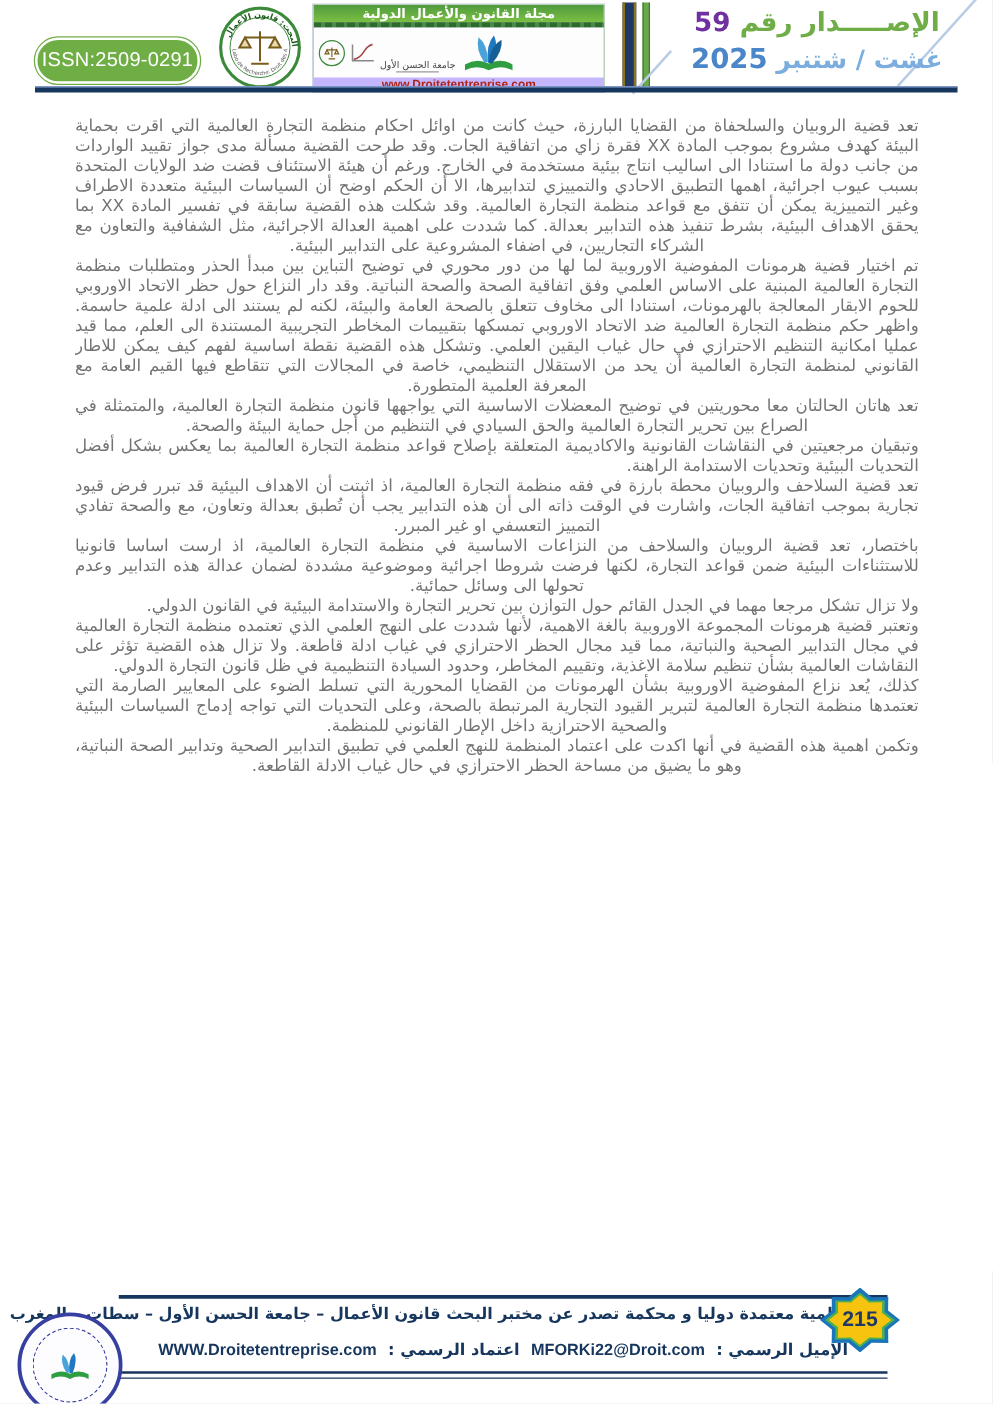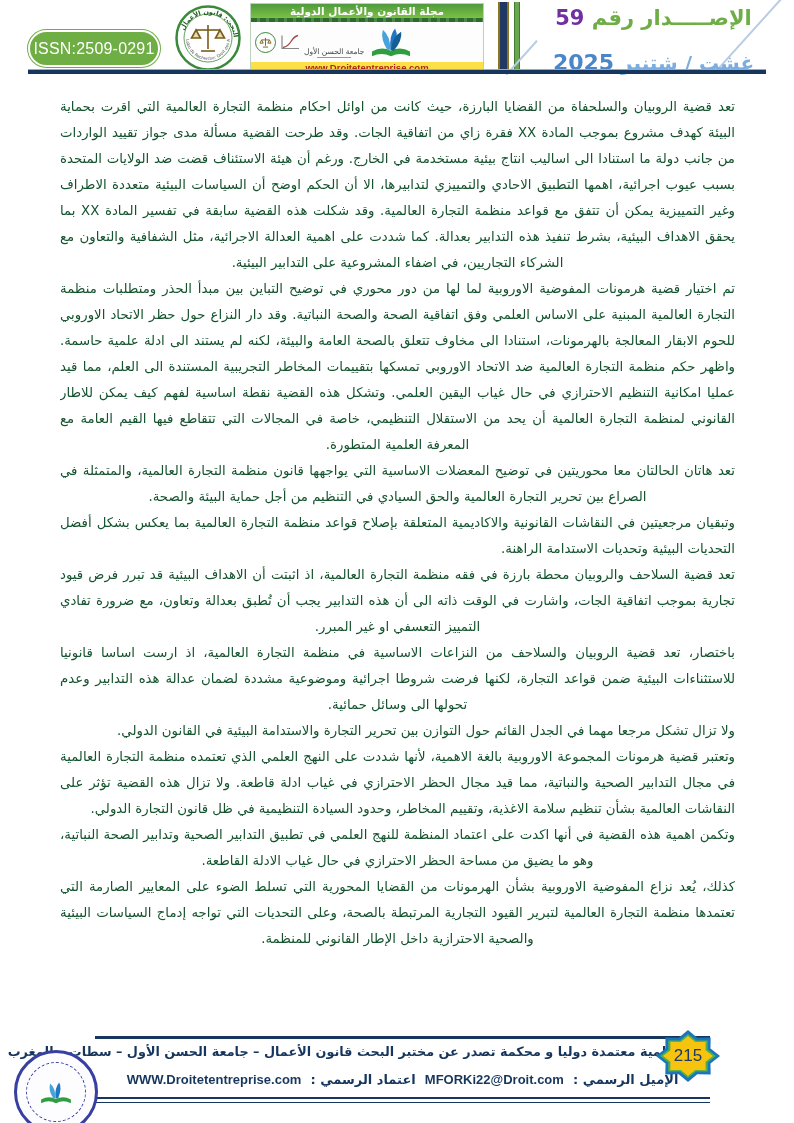--- a/index.html
+++ b/index.html
@@ -7,50 +7,50 @@
         font-family:"DejaVu Sans",sans-serif;}
 
   
   .header{position:absolute;top:0;left:0;right:0;height:80px;}
   .issn-pill{position:absolute;left:28px;top:30px;width:128px;height:33px;background:#6fae44;
              border:2px solid #ffffff;box-shadow:0 0 0 1px #6fae44;border-radius:19px;
              display:flex;align-items:center;justify-content:center;color:#ffffff;font-weight:normal;
              font-size:16px;font-family:"Liberation Sans",sans-serif;letter-spacing:0.2px;}
   .lab-logo{position:absolute;left:175px;top:5px;width:66px;height:66px;}
   .banner{position:absolute;left:250px;top:3px;width:232px;height:69px;border:1px solid #bcd2bc;
-          display:flex;flex-direction:column;overflow:hidden;background:#fde047;}
+          display:flex;flex-direction:column;overflow:hidden;background:#c4b5fd;}
   .banner-top{height:19px;background:linear-gradient(180deg,#4f9a3e,#7cc044);display:flex;align-items:center;
               justify-content:center;color:#fff;font-weight:bold;font-size:10.5px;direction:rtl;white-space:nowrap;}
   .banner-strip{height:6px;background:#2d6a2d;
                 background-image:repeating-linear-gradient(90deg,#2d6a2d 0 6px,#4c8a4c 6px 9px);}
   .banner-mid{flex:1;display:flex;align-items:center;gap:4px;padding:1px 4px;background:#fdfdfd;}
   .mini-circle{width:19px;height:19px;border-radius:50%;border:1.5px solid #3a8a3a;display:flex;
                align-items:center;justify-content:center;flex:none;}
   .univ{display:flex;flex-direction:column;align-items:center;line-height:1.1;direction:rtl;}
   .univ-ar{font-size:7.5px;color:#444;white-space:nowrap;margin-top:22px;}
   .univ-rule{width:34px;height:1px;background:#999;margin-top:1px;}
   .banner-url{height:13px;display:flex;align-items:center;justify-content:center;
               color:#b02418;font-weight:bold;font-size:9.5px;font-family:"Liberation Sans",sans-serif;
               text-decoration:underline;white-space:nowrap;}
   .bars{position:absolute;left:498px;top:2px;height:71px;display:flex;gap:5px;}
   .bar-navy{width:7px;height:100%;background:#1f3864;border-left:2px solid #8c7320;border-right:2px solid #8c7320;}
   .bar-green{width:4px;height:100%;background:#6aa84f;border-left:1px solid #437a2e;border-right:1px solid #437a2e;}
   .issue-block{position:absolute;left:522px;right:9px;top:5px;text-align:center;direction:rtl;line-height:1.25;}
   .issue-line1{font-size:21px;font-weight:bold;color:#6fad47;white-space:nowrap;}
   .issue-num{color:#7030a0;font-size:21px;}
-  .issue-line2{font-size:20px;font-weight:bold;color:#7badde;white-space:nowrap;margin-top:18px;}
+  .issue-line2{font-size:20px;font-weight:bold;color:#7badde;white-space:nowrap;margin-top:3px;}
   .issue-year{color:#4a86c8;font-size:22px;}
   .slash{position:absolute;background:#b8cce4;height:1.5px;transform-origin:left center;}
   .slash1{width:100px;left:718px;top:68px;transform:rotate(-48deg);}
   .slash2{width:46px;left:506px;top:74px;transform:rotate(-48deg);}
   .header-rule{position:absolute;left:28px;right:28px;top:69px;height:4px;background:#17365d;border-top:1px solid #8faadc;}
 
   
   .article{position:absolute;top:94px;left:60px;right:59px;bottom:96px;direction:rtl;overflow:hidden;
-           color:#14532d;font-size:13.3px;line-height:26px;text-align:justify;text-justify:inter-word;}
+           color:#737373;font-size:13.3px;line-height:16px;text-align:justify;text-justify:inter-word;}
   .article p{margin:0;}
   .pj{text-align-last:center;}
   .pjr{text-align-last:right;}
   .pr{text-align:right;}
 
   
   .f-rule-top{position:absolute;left:95px;right:84px;top:1036px;height:3px;background:#17365d;}
   .f-line1{position:absolute;left:95px;right:84px;top:1044px;text-align:center;direction:rtl;
            color:#17365d;font-weight:bold;font-size:12.8px;white-space:nowrap;}
   .f-line2{position:absolute;left:95px;right:84px;top:1072px;text-align:center;direction:rtl;
@@ -60,21 +60,21 @@
   .f-rule-b2{position:absolute;left:95px;right:84px;top:1102px;height:1px;background:#17365d;}
 
   .page-badge{position:absolute;left:656px;top:1030px;width:64px;height:52px;}
   .star{position:absolute;clip-path:polygon(100% 50%,85.1% 64.5%,85.4% 85.4%,64.5% 85.1%,50% 100%,
         35.5% 85.1%,14.6% 85.4%,14.9% 64.5%,0% 50%,14.9% 35.5%,14.6% 14.6%,35.5% 14.9%,50% 0%,
         64.5% 14.9%,85.4% 14.6%,85.1% 35.5%);}
   .star-blue{left:0;top:0;width:64px;height:52px;background:#1b75bb;}
   .star-green{left:4px;top:4px;width:56px;height:44px;background:#4caf50;}
   .star-gold{left:7px;top:6px;width:50px;height:40px;background:#f6c40f;}
   .badge-num{position:absolute;inset:0;display:flex;align-items:center;justify-content:center;
-             color:#1f3864;font-weight:normal;font-size:17px;font-family:"Liberation Sans",sans-serif;}
+             color:#1f3864;font-weight:bold;font-size:17px;font-family:"Liberation Sans",sans-serif;}
 
   .seal{position:absolute;left:14px;top:1050px;width:78px;height:78px;border-radius:50%;
         border:3px solid #3740a0;background:#fdfdff;display:flex;align-items:center;justify-content:center;}
   .seal-inner{width:58px;height:58px;border-radius:50%;border:1px dashed #3740a0;display:flex;
               align-items:center;justify-content:center;}
 </style>
 </head>
 <body>
 
 <div class="page">
@@ -160,26 +160,26 @@
     </div>
 
     <div class="header-rule"></div>
   </div>
 
   <div class="article">
     <p class="pj">تعد قضية الروبيان والسلحفاة من القضايا البارزة، حيث كانت من اوائل احكام منظمة التجارة العالمية التي اقرت بحماية البيئة كهدف مشروع بموجب المادة XX فقرة زاي من اتفاقية الجات. وقد طرحت القضية مسألة مدى جواز تقييد الواردات من جانب دولة ما استنادا الى اساليب انتاج بيئية مستخدمة في الخارج. ورغم أن هيئة الاستئناف قضت ضد الولايات المتحدة بسبب عيوب اجرائية، اهمها التطبيق الاحادي والتمييزي لتدابيرها، الا أن الحكم اوضح أن السياسات البيئية متعددة الاطراف وغير التمييزية يمكن أن تتفق مع قواعد منظمة التجارة العالمية. وقد شكلت هذه القضية سابقة في تفسير المادة XX بما يحقق الاهداف البيئية، بشرط تنفيذ هذه التدابير بعدالة. كما شددت على اهمية العدالة الاجرائية، مثل الشفافية والتعاون مع الشركاء التجاريين، في اضفاء المشروعية على التدابير البيئية.</p>
     <p class="pj">تم اختيار قضية هرمونات المفوضية الاوروبية لما لها من دور محوري في توضيح التباين بين مبدأ الحذر ومتطلبات منظمة التجارة العالمية المبنية على الاساس العلمي وفق اتفاقية الصحة والصحة النباتية. وقد دار النزاع حول حظر الاتحاد الاوروبي للحوم الابقار المعالجة بالهرمونات، استنادا الى مخاوف تتعلق بالصحة العامة والبيئة، لكنه لم يستند الى ادلة علمية حاسمة. واظهر حكم منظمة التجارة العالمية ضد الاتحاد الاوروبي تمسكها بتقييمات المخاطر التجريبية المستندة الى العلم، مما قيد عمليا امكانية التنظيم الاحترازي في حال غياب اليقين العلمي. وتشكل هذه القضية نقطة اساسية لفهم كيف يمكن للاطار القانوني لمنظمة التجارة العالمية أن يحد من الاستقلال التنظيمي، خاصة في المجالات التي تتقاطع فيها القيم العامة مع المعرفة العلمية المتطورة.</p>
     <p class="pj">تعد هاتان الحالتان معا محوريتين في توضيح المعضلات الاساسية التي يواجهها قانون منظمة التجارة العالمية، والمتمثلة في الصراع بين تحرير التجارة العالمية والحق السيادي في التنظيم من أجل حماية البيئة والصحة.</p>
     <p class="pjr">وتبقيان مرجعيتين في النقاشات القانونية والاكاديمية المتعلقة بإصلاح قواعد منظمة التجارة العالمية بما يعكس بشكل أفضل التحديات البيئية وتحديات الاستدامة الراهنة.</p>
-    <p class="pj">تعد قضية السلاحف والروبيان محطة بارزة في فقه منظمة التجارة العالمية، اذ اثبتت أن الاهداف البيئية قد تبرر فرض قيود تجارية بموجب اتفاقية الجات، واشارت في الوقت ذاته الى أن هذه التدابير يجب أن تُطبق بعدالة وتعاون، مع ضرورة تفادي التمييز التعسفي او غير المبرر.</p>
+    <p class="pj">تعد قضية السلاحف والروبيان محطة بارزة في فقه منظمة التجارة العالمية، اذ اثبتت أن الاهداف البيئية قد تبرر فرض قيود تجارية بموجب اتفاقية الجات، واشارت في الوقت ذاته الى أن هذه التدابير يجب أن تُطبق بعدالة وتعاون، مع والصحة تفادي التمييز التعسفي او غير المبرر.</p>
     <p class="pj">باختصار، تعد قضية الروبيان والسلاحف من النزاعات الاساسية في منظمة التجارة العالمية، اذ ارست اساسا قانونيا للاستثناءات البيئية ضمن قواعد التجارة، لكنها فرضت شروطا اجرائية وموضوعية مشددة لضمان عدالة هذه التدابير وعدم تحولها الى وسائل حمائية.</p>
     <p class="pr">ولا تزال تشكل مرجعا مهما في الجدل القائم حول التوازن بين تحرير التجارة والاستدامة البيئية في القانون الدولي.</p>
     <p class="pjr">وتعتبر قضية هرمونات المجموعة الاوروبية بالغة الاهمية، لأنها شددت على النهج العلمي الذي تعتمده منظمة التجارة العالمية في مجال التدابير الصحية والنباتية، مما قيد مجال الحظر الاحترازي في غياب ادلة قاطعة. ولا تزال هذه القضية تؤثر على النقاشات العالمية بشأن تنظيم سلامة الاغذية، وتقييم المخاطر، وحدود السيادة التنظيمية في ظل قانون التجارة الدولي.</p>
+    <p class="pj">كذلك، يُعد نزاع المفوضية الاوروبية بشأن الهرمونات من القضايا المحورية التي تسلط الضوء على المعايير الصارمة التي تعتمدها منظمة التجارة العالمية لتبرير القيود التجارية المرتبطة بالصحة، وعلى التحديات التي تواجه إدماج السياسات البيئية والصحية الاحترازية داخل الإطار القانوني للمنظمة.</p>
     <p class="pj">وتكمن اهمية هذه القضية في أنها اكدت على اعتماد المنظمة للنهج العلمي في تطبيق التدابير الصحية وتدابير الصحة النباتية، وهو ما يضيق من مساحة الحظر الاحترازي في حال غياب الادلة القاطعة.</p>
-    <p class="pj">كذلك، يُعد نزاع المفوضية الاوروبية بشأن الهرمونات من القضايا المحورية التي تسلط الضوء على المعايير الصارمة التي تعتمدها منظمة التجارة العالمية لتبرير القيود التجارية المرتبطة بالصحة، وعلى التحديات التي تواجه إدماج السياسات البيئية والصحية الاحترازية داخل الإطار القانوني للمنظمة.</p>
   </div>
 
   <div class="f-rule-top"></div>
   <div class="f-line1">مجلة علمية معتمدة دوليا و محكمة تصدر عن مختبر البحث قانون الأعمال – جامعة الحسن الأول – سطات – المغرب</div>
   <div class="f-line2">
     <span>الإميل الرسمي :</span>&nbsp;
     <span class="ltr">MFORKi22@Droit.com</span>&nbsp;
     <span>اعتماد الرسمي :</span>&nbsp;
     <span class="ltr">WWW.Droitetentreprise.com</span>
   </div>

